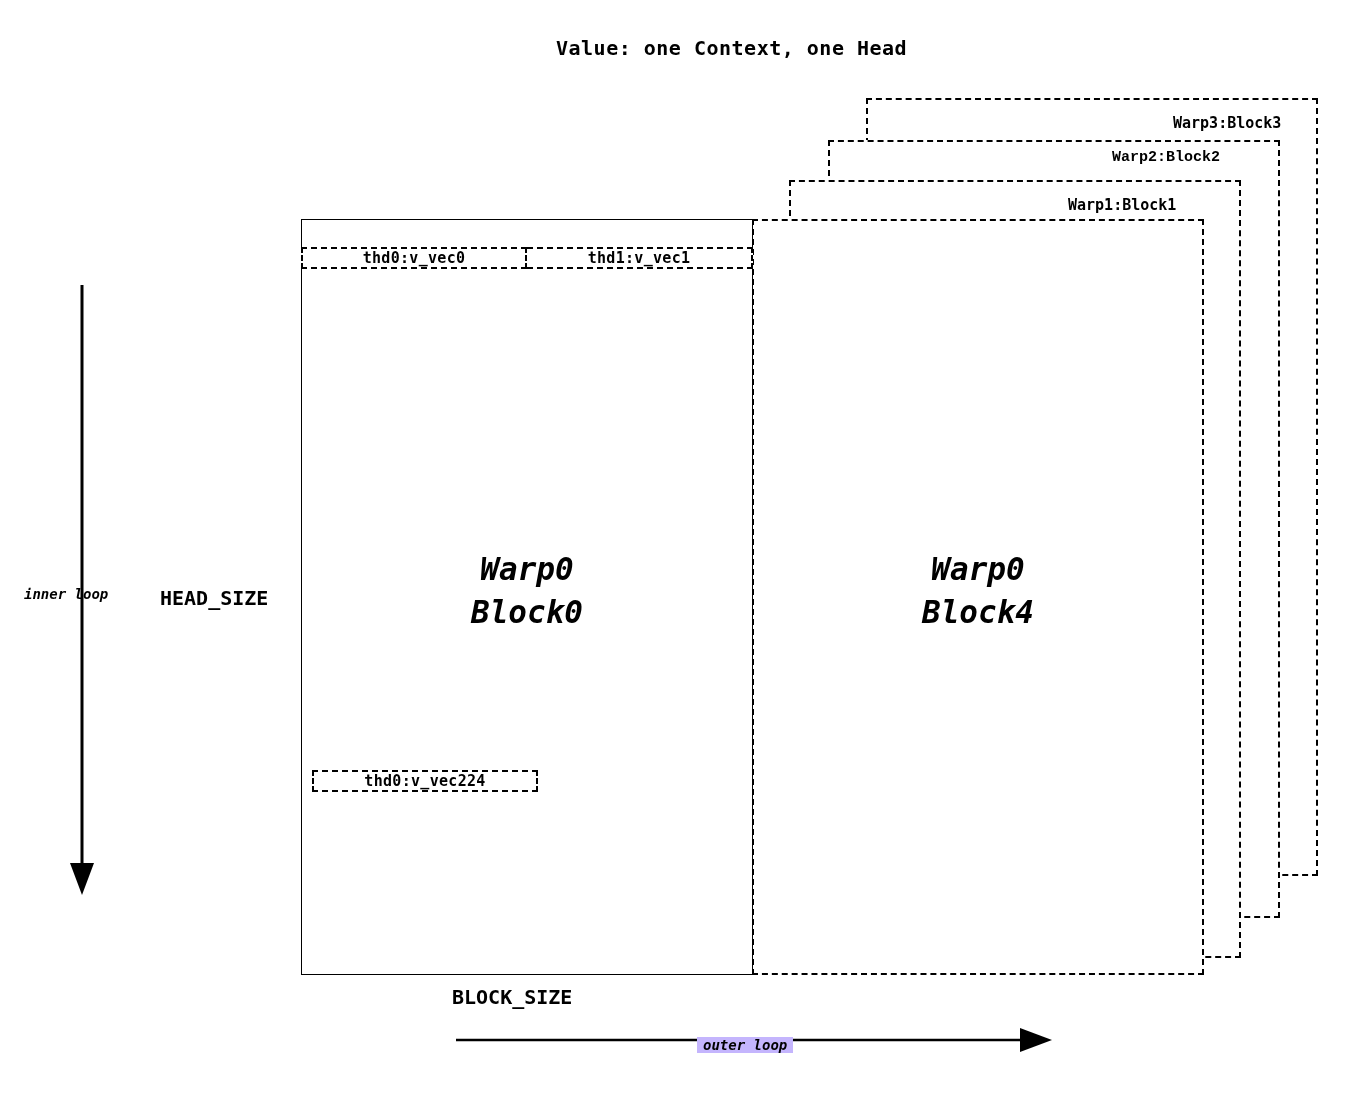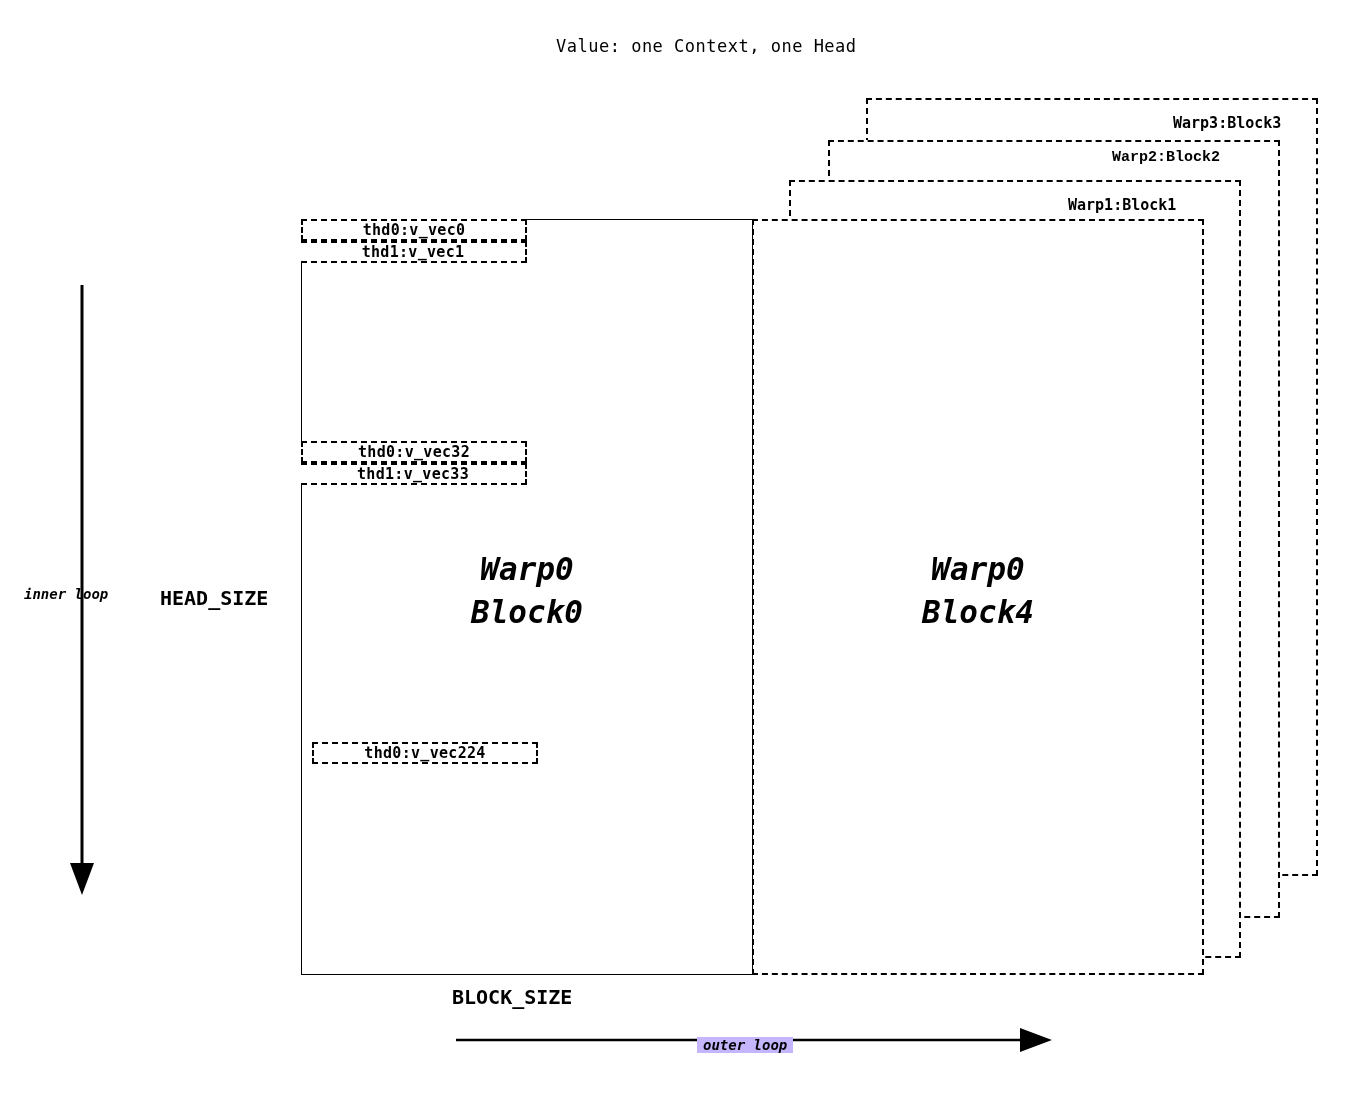--- a/index.html
+++ b/index.html
@@ -14,22 +14,22 @@
   #stage {
     position: relative;
     width: 1364px;
     height: 1098px;
     overflow: hidden;
   }
   .abs { position: absolute; }
 
   
   .title {
-    font-size: 17px;
-    font-weight: normal;
+    font-size: 20px;
+    font-weight: bold;
     letter-spacing: 0.5px;
     white-space: nowrap;
   }
 
   
   .back-card {
     border: 2px dashed #000;
     background: #ffffff;
     box-sizing: border-box;
   }
@@ -52,22 +52,21 @@
   
   .block0 {
     border: 1.5px solid #000;
     background: #ffffff;
     box-sizing: border-box;
   }
 
   
   .vec-row {
     display: flex;
-    align-items: flex-start;
-    flex-direction: column;
+    align-items: center;
   }
   .vec-cell {
     border: 2.5px dashed #000;
     box-sizing: border-box;
     display: flex;
     align-items: center;
     justify-content: center;
     font-size: 15px;
     font-weight: bold;
     letter-spacing: 0.3px;
@@ -123,24 +122,20 @@
   <div class="abs block0" style="left:301px; top:219px; width:452px; height:756px;"></div>
 
   <div class="abs big-label" style="left:301px; top:548px; width:452px;">Warp0
 Block0</div>
 
   <div class="abs vec-row" style="left:301px; top:219px; width:452px; height:78px;">
     <div class="vec-cell" style="width:226px;">thd0:v_vec0</div>
     <div class="vec-cell right" style="width:226px;">thd1:v_vec1</div>
   </div>
 
-  <div class="abs vec-row" style="left:301px; top:441px; width:452px; height:78px;">
-    <div class="vec-cell" style="width:226px;">thd0:v_vec32</div>
-    <div class="vec-cell right" style="width:226px;">thd1:v_vec33</div>
-  </div>
 
   <div class="abs vec-row" style="left:312px; top:742px; width:452px; height:78px;">
     <div class="vec-cell" style="width:226px;">thd0:v_vec224</div>
   </div>
 
   <svg class="abs" style="left:60px; top:285px;" width="60" height="620">
     <line x1="22" y1="0" x2="22" y2="588" stroke="#000" stroke-width="3"></line>
     <polygon points="22,610 10,578 34,578" fill="#000"></polygon>
   </svg>
   <div class="abs axis-italic" style="left:24px; top:586px;">inner loop</div>

